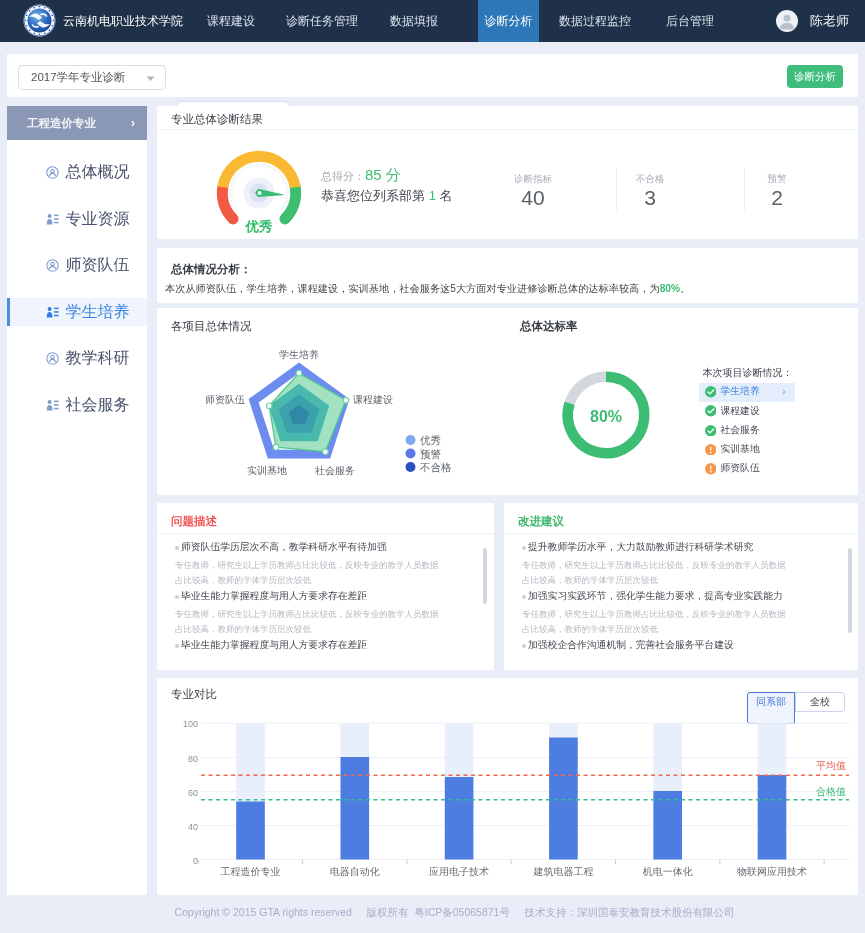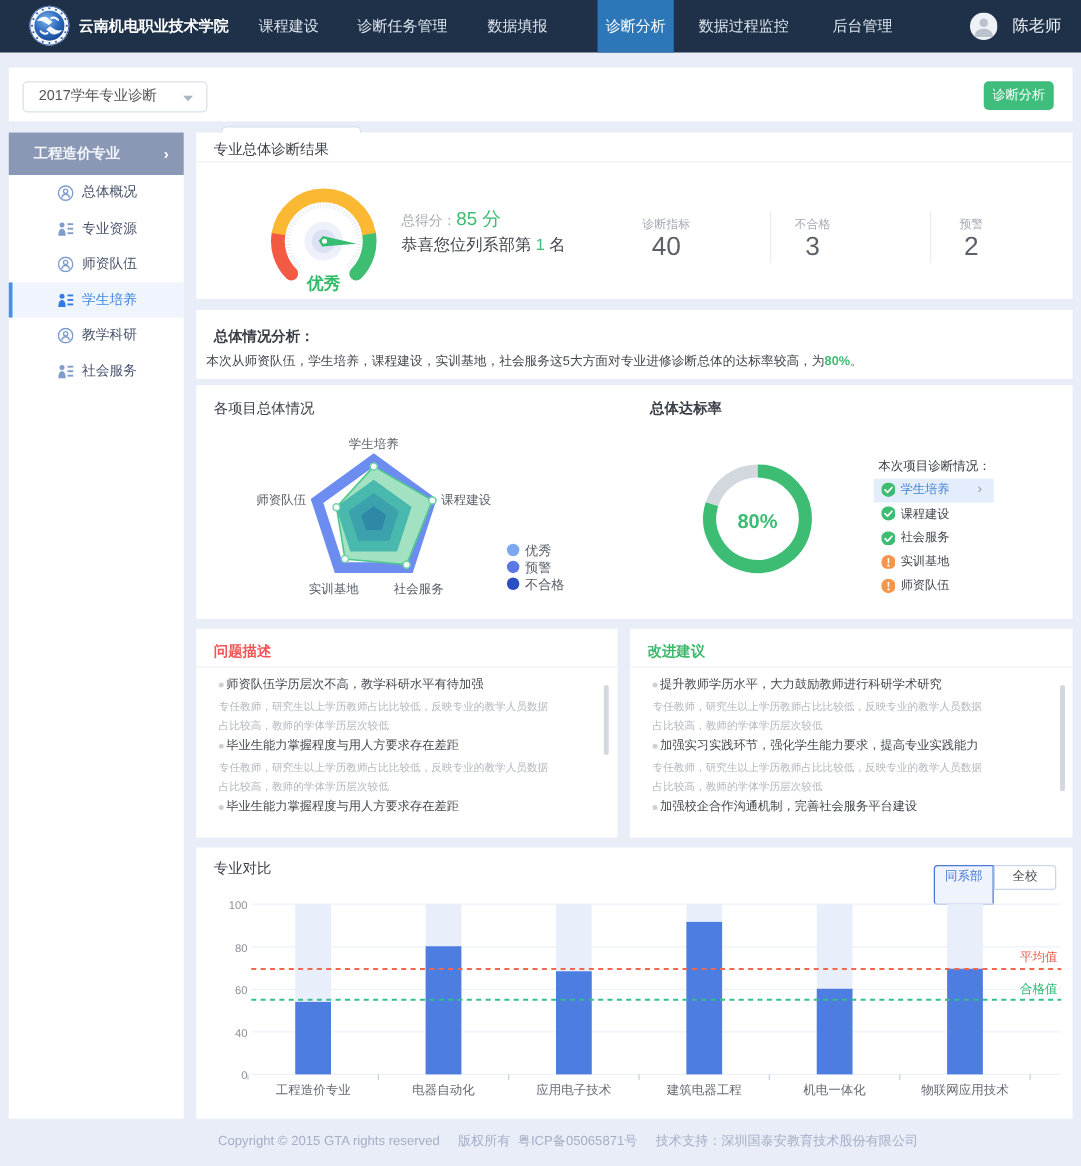--- a/index.html
+++ b/index.html
@@ -1,33 +1,33 @@
 <!DOCTYPE html>
 <html><head>
 <meta charset="utf-8">
 <style>
   * { margin:0; padding:0; box-sizing:border-box; }
   html,body { width:865px; height:933px; }
   body { background:#e9edf8; font-family:"Liberation Sans",sans-serif; position:relative; overflow:hidden; }
   .abs { position:absolute; }
   
   .nav { position:absolute; left:0; top:0; width:865px; height:42px; background:#1e3149; }
-  .nav .brand { position:absolute; left:63px; top:0; line-height:42px; color:#fff; font-size:12px; font-weight:bold; }
+  .nav .brand { position:absolute; left:63px; top:0; line-height:42px; color:#fff; font-size:12px; font-weight:normal; }
   .nav .item { position:absolute; top:0; line-height:42px; color:#dce3ec; font-size:12px; }
   .nav .tab { position:absolute; left:478px; top:0; width:61px; height:42px; background:#2d77b8; color:#fff; font-size:12px; text-align:center; line-height:42px; }
   .nav .uname { position:absolute; left:810px; top:0; line-height:42px; color:#f0f3f7; font-size:13px; }
   
   .fbar { position:absolute; left:7px; top:54px; width:851px; height:43px; background:#fff; }
   .sel { position:absolute; top:11px; height:25px; background:#fff; border:1px solid #d9e0ec; border-radius:4px; font-size:11.5px; color:#555; line-height:23px; padding-left:12px; }
   .gbtn { position:absolute; left:780px; top:11px; width:56px; height:23px; background:#3ebd7d; border-radius:4px; color:#fff; font-size:10.5px; text-align:center; line-height:23px; }
   
   .side { position:absolute; left:7px; top:106px; width:140px; height:789px; background:#fff; }
   .side .hd { height:34px; background:#8b98b5; color:#f2f5f9; font-size:11.5px; font-weight:bold; line-height:34px; padding-left:20px; position:relative; }
   .side .hd .arr { position:absolute; right:12px; top:0; font-weight:bold; color:#fff; font-size:12px; }
-  .mitem { position:relative; height:28.5px; line-height:28.5px; font-size:11px; color:#46526a; padding-left:58.5px; }
+  .mitem { position:relative; height:28.5px; line-height:28.5px; font-size:16px; color:#46526a; padding-left:58.5px;margin-top:18px; }
   .mitem svg { position:absolute; left:39px; top:8px; }
   .mitem.act { background:#f0f5fd; color:#3f87e0; border-left:3px solid #4a90e2; padding-left:55.5px; }
   .mitem.act svg { left:36px; }
   
   .panel { position:absolute; background:#fff; }
   .ptitle { position:absolute; left:14px; top:11px; font-size:11.5px; font-weight:normal; color:#3a3f47; }
   .hr { position:absolute; left:0; right:0; height:1px; background:#eef1f6; }
   
   .foot { position:absolute; left:22px; top:906px; width:865px; text-align:center; font-size:10.5px; color:#a6aec6; }
 </style>

